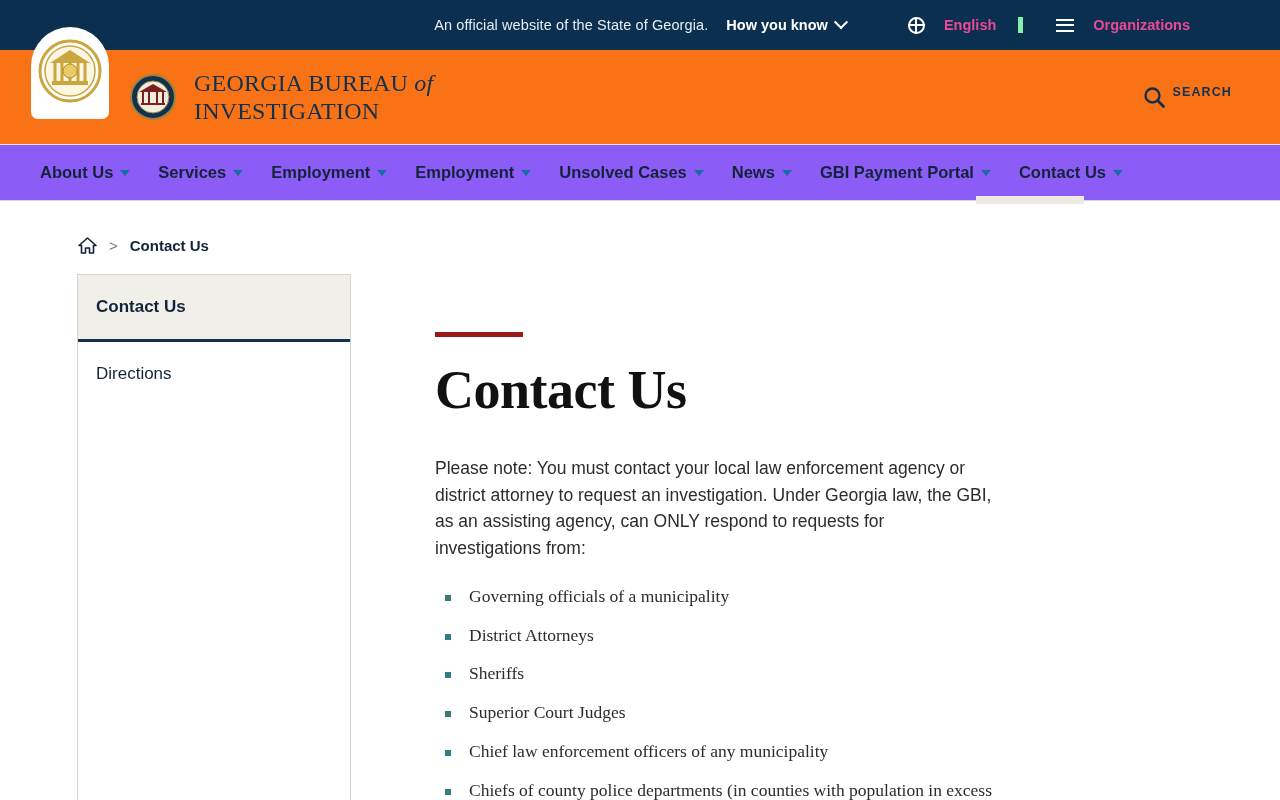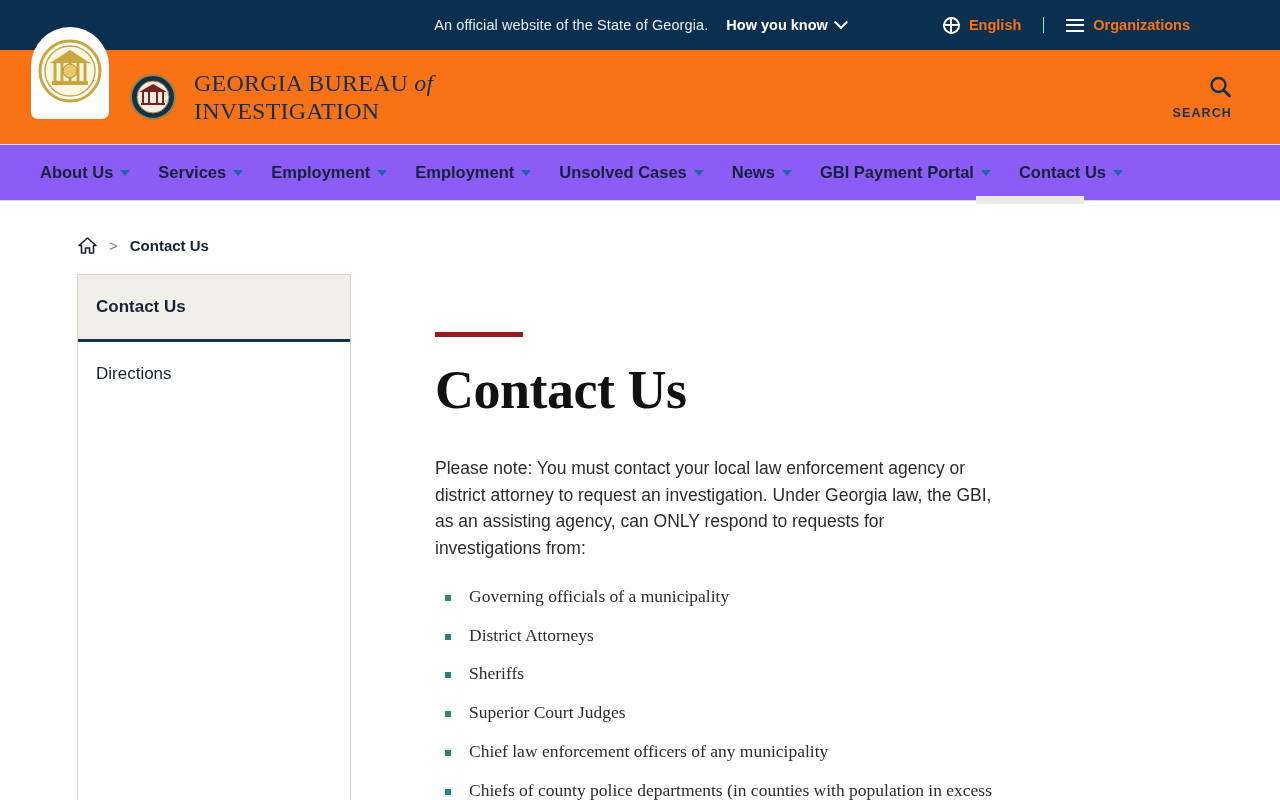--- a/index.html
+++ b/index.html
@@ -46,26 +46,26 @@
     border-bottom: 2.5px solid #ffffff;
     transform: rotate(45deg) translate(-2px,-2px);
   }
   .state-right {
     position: absolute;
     right: 90px;
     top: 0; height: 50px;
     display: flex; align-items: center; gap: 0;
   }
   .lang-item, .org-item {
-    display: flex; align-items: center; gap: 9px;
-    font-size: 14.5px; font-weight: bold; color: #f97316;
+    display: flex; align-items: center; gap: 19px;
+    font-size: 14.5px; font-weight: bold; color: #ec4899;
     cursor: pointer;
   }
   .lang-item { padding-right: 22px; }
-  .org-item { padding-left: 22px; border-left: 1px solid #86efac; }
+  .org-item { padding-left: 33px; border-left: 5px solid #86efac; }
   .globe {
     width: 17px; height: 17px; border-radius: 50%;
     border: 2px solid #fff; position: relative;
   }
   .globe::before {
     content:""; position:absolute; left: 5.5px; top: -2px;
     width: 2px; height: 17px; background: transparent;
     border-left: 2px solid #fff; border-right: 0;
     transform: none;
   }
@@ -103,21 +103,21 @@
     font-size: 24px;
     line-height: 1.18;
     color: #12314f;
     letter-spacing: .2px;
   }
   .site-title em { font-style: italic; }
   .search-btn {
     position: absolute;
     right: 48px; top: 50%;
     transform: translateY(-50%);
-    display: flex; flex-direction: column; align-items: flex-end; gap: 7px;
+    display: flex; flex-direction: row; align-items: flex-start; gap: 7px;
     cursor: pointer;
   }
   .search-label { font-size: 12.5px; letter-spacing: 1.1px; font-weight: bold; color: #12314f; }
 
   
   .mainnav {
     height: 56px;
     background: #8b5cf6;
     border-bottom: 1px solid #d9d9d9;
     display: flex; align-items: center;

